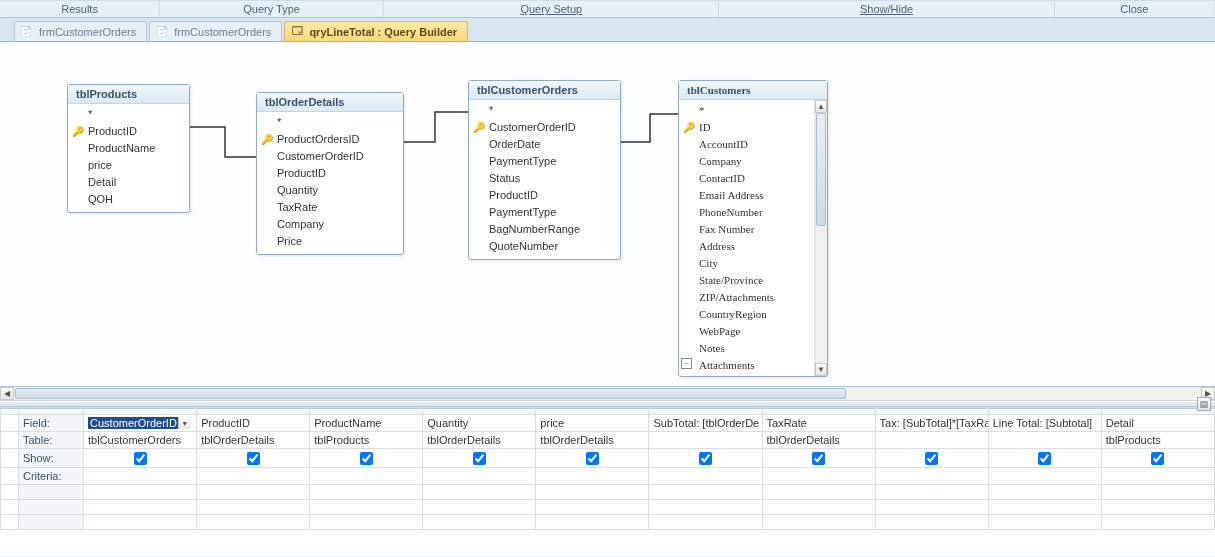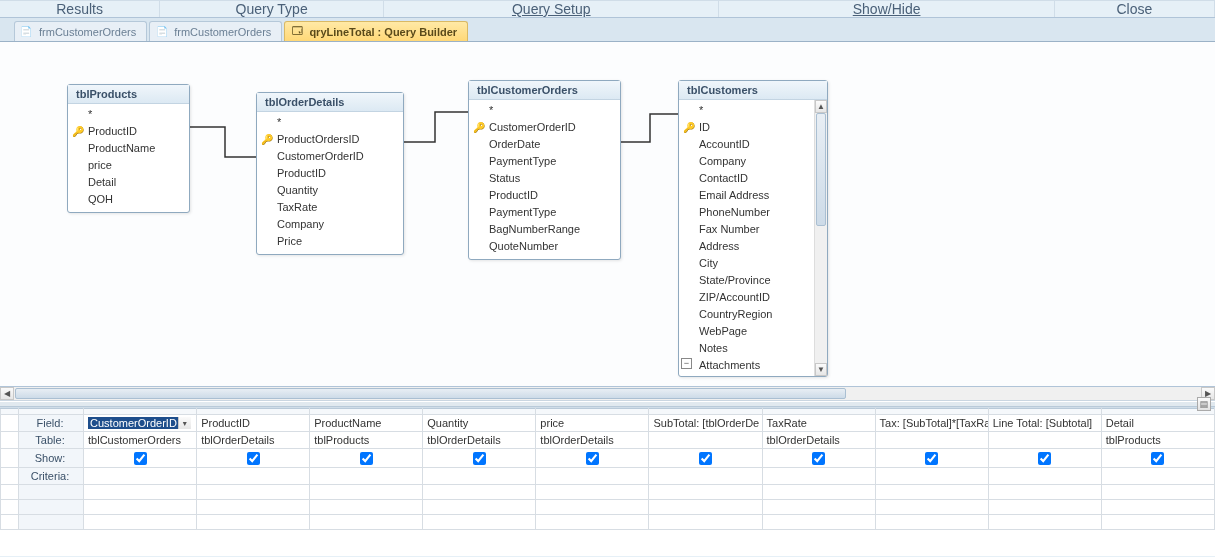--- a/index.html
+++ b/index.html
@@ -14,21 +14,21 @@
     overflow: hidden;
     position: relative;
   }
   
   .ribbon-labels {
     display: flex;
     height: 18px;
     background: #e6f0f7;
     border-bottom: 1px solid #b0c4d8;
     border-top: 1px solid #d0dde8;
-    font-size: 14px;
+    font-size: 11px;
     color: #4a6078;
   }
   .ribbon-label {
     flex: 1;
     text-align: center;
     line-height: 16px;
     border-right: 1px solid #d0dde8;
   }
   .ribbon-label.wider { flex: 2.1; text-decoration: underline; }
   .ribbon-label.med { flex: 1.4; }
@@ -210,21 +210,21 @@
   .qbe td, .qbe th {
     border: 1px solid #d7dde3;
     padding: 2px 4px;
     font-size: 11px;
     height: 15px;
     white-space: nowrap;
     overflow: hidden;
   }
   .qbe .rowhdr {
     width: 65px;
-    text-align: center;
+    text-align: left;
     background: #f2f6fa;
     color: #3a5068;
     padding-right: 6px;
   }
   .qbe .colhead {
     background: #f5f8fb;
     border-top: 1px solid #b9cad9;
     height: 6px;
     padding: 0;
   }
@@ -324,38 +324,38 @@
       <div class="fld">OrderDate</div>
       <div class="fld">PaymentType</div>
       <div class="fld">Status</div>
       <div class="fld">ProductID</div>
       <div class="fld">PaymentType</div>
       <div class="fld">BagNumberRange</div>
       <div class="fld">QuoteNumber</div>
     </div>
   </div>
 
-  <div class="table-box" style="left:678px; top:38px; width:150px; height:297px;">
+  <div class="table-box" style="left:678px; top:38px; width:150px; height:297px;font-family:Liberation Serif, serif;">
     <div class="table-title">tblCustomers</div>
     <div class="table-body" style="height:276px; padding-right:13px;">
       <div class="fld">*</div>
       <div class="fld">
           <span class="key">🔑</span>
           <span>ID</span>
         </div>
       <div class="fld">AccountID</div>
       <div class="fld">Company</div>
       <div class="fld">ContactID</div>
       <div class="fld">Email Address</div>
       <div class="fld">PhoneNumber</div>
       <div class="fld">Fax Number</div>
       <div class="fld">Address</div>
       <div class="fld">City</div>
       <div class="fld">State/Province</div>
-      <div class="fld">ZIP/AccountID</div>
+      <div class="fld">ZIP/Attachments</div>
       <div class="fld">CountryRegion</div>
       <div class="fld">WebPage</div>
       <div class="fld">Notes</div>
       <div class="fld">
         <span class="expander">−</span>
         <span>Attachments</span>
       </div>
       <div class="fld sub">Attachments.File</div>
 
       <div class="fake-scroll">

